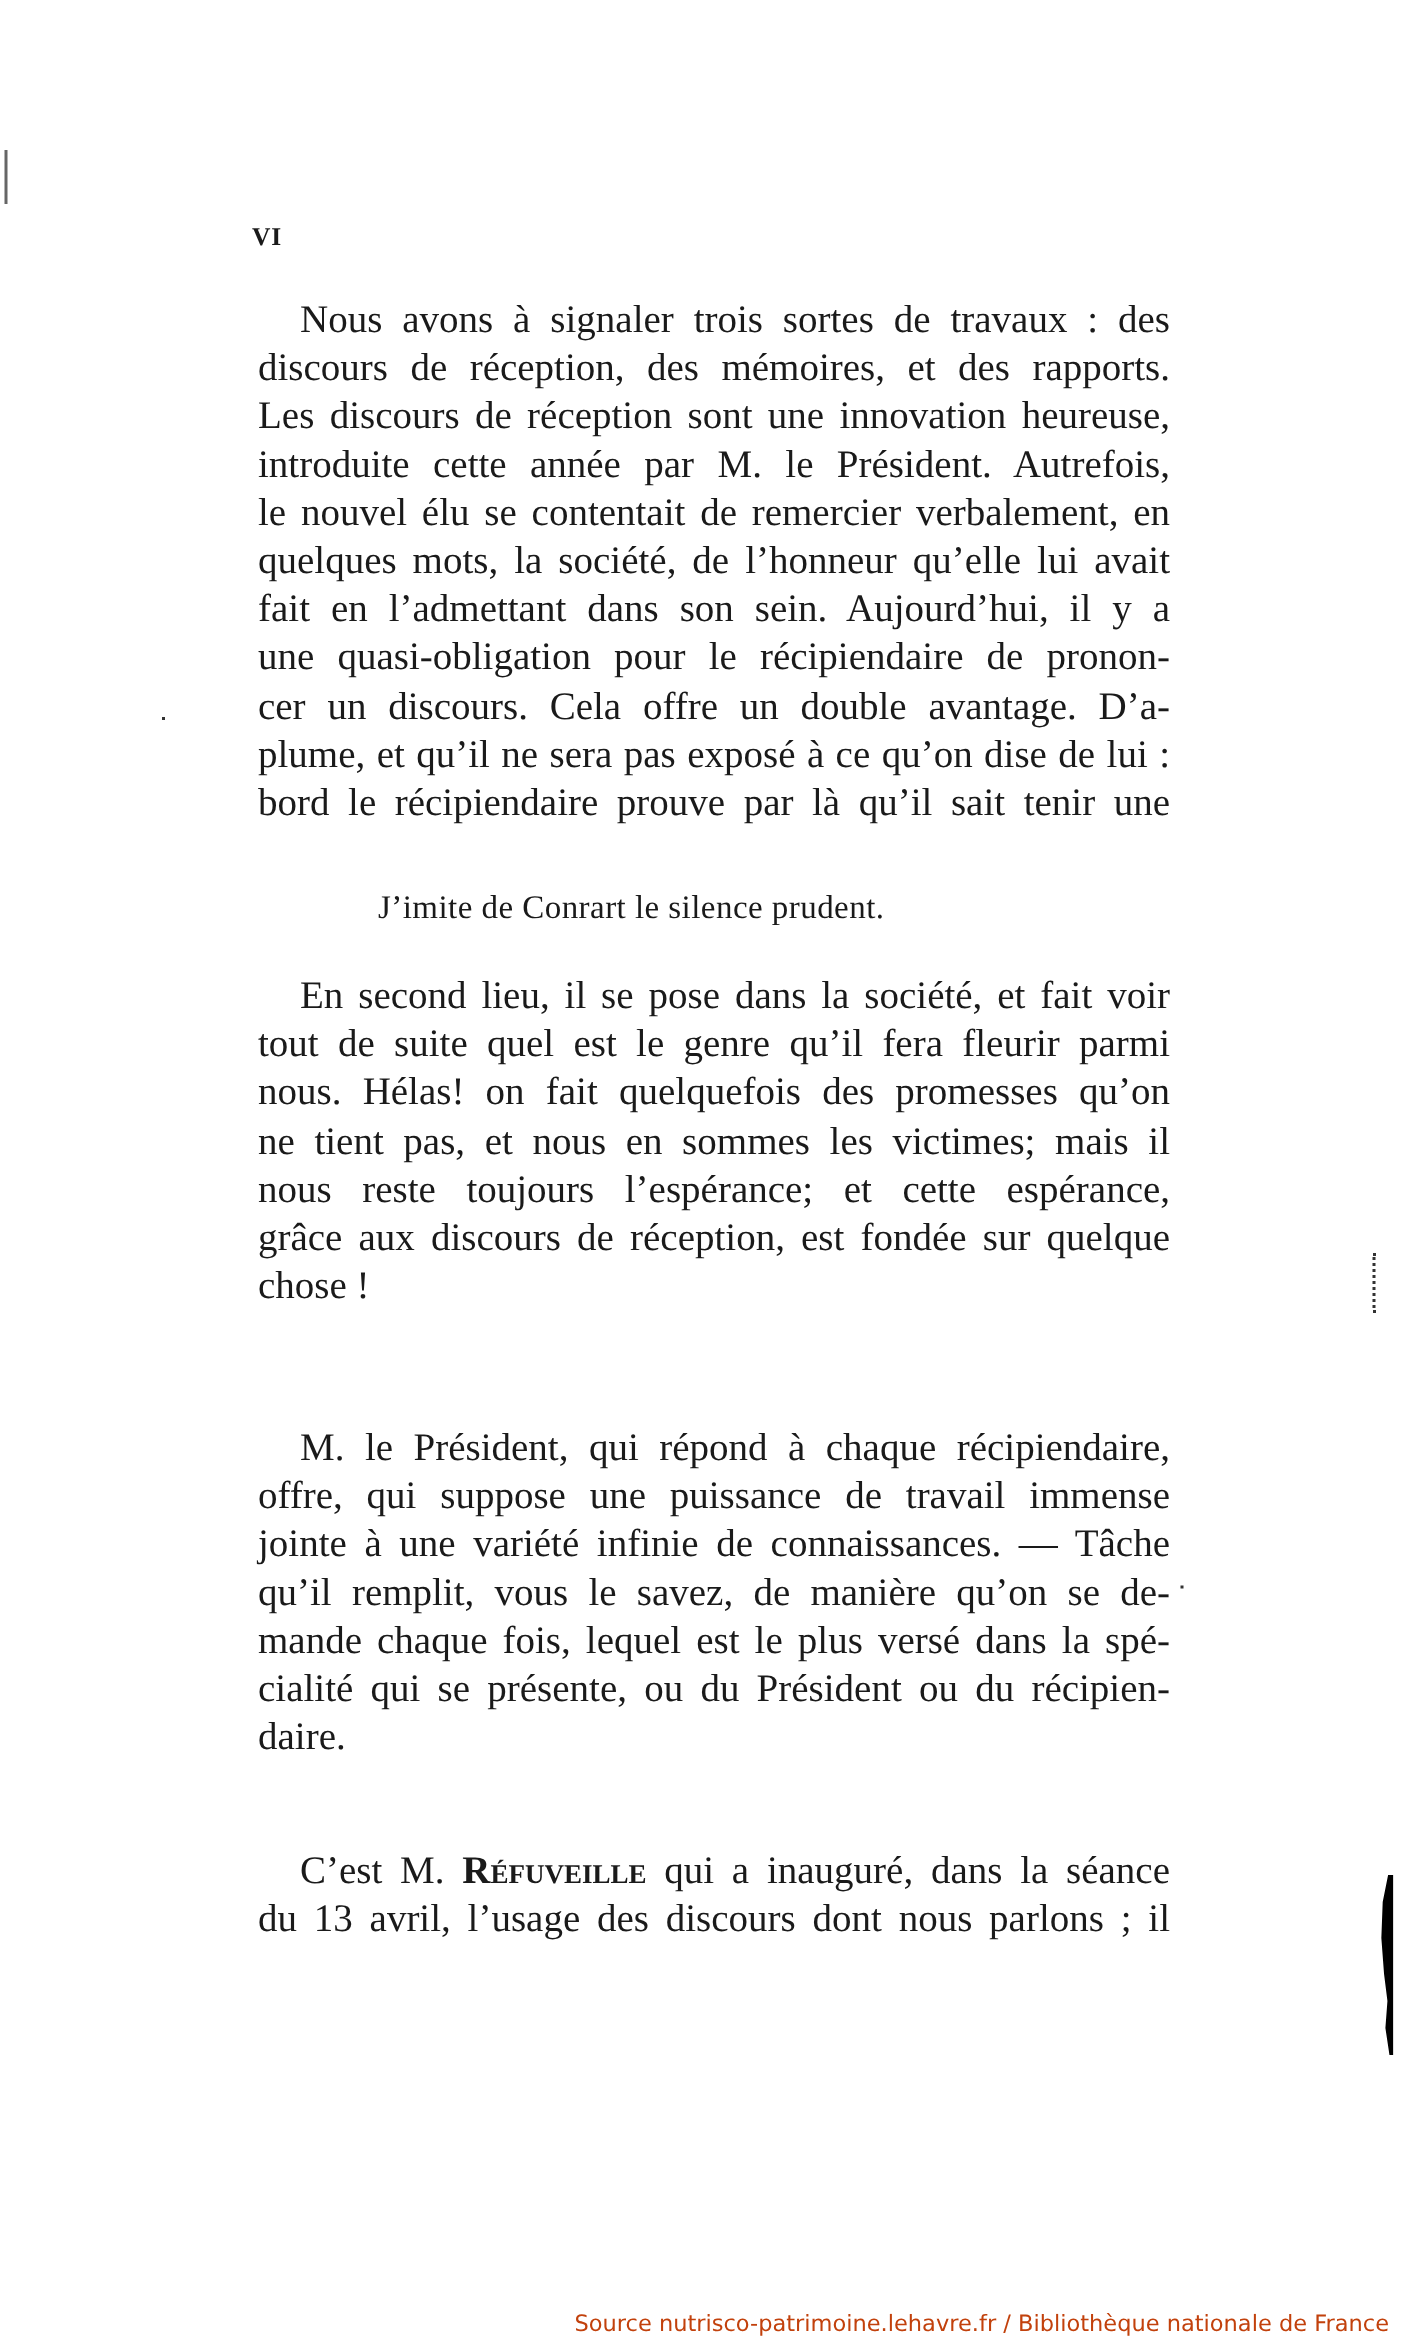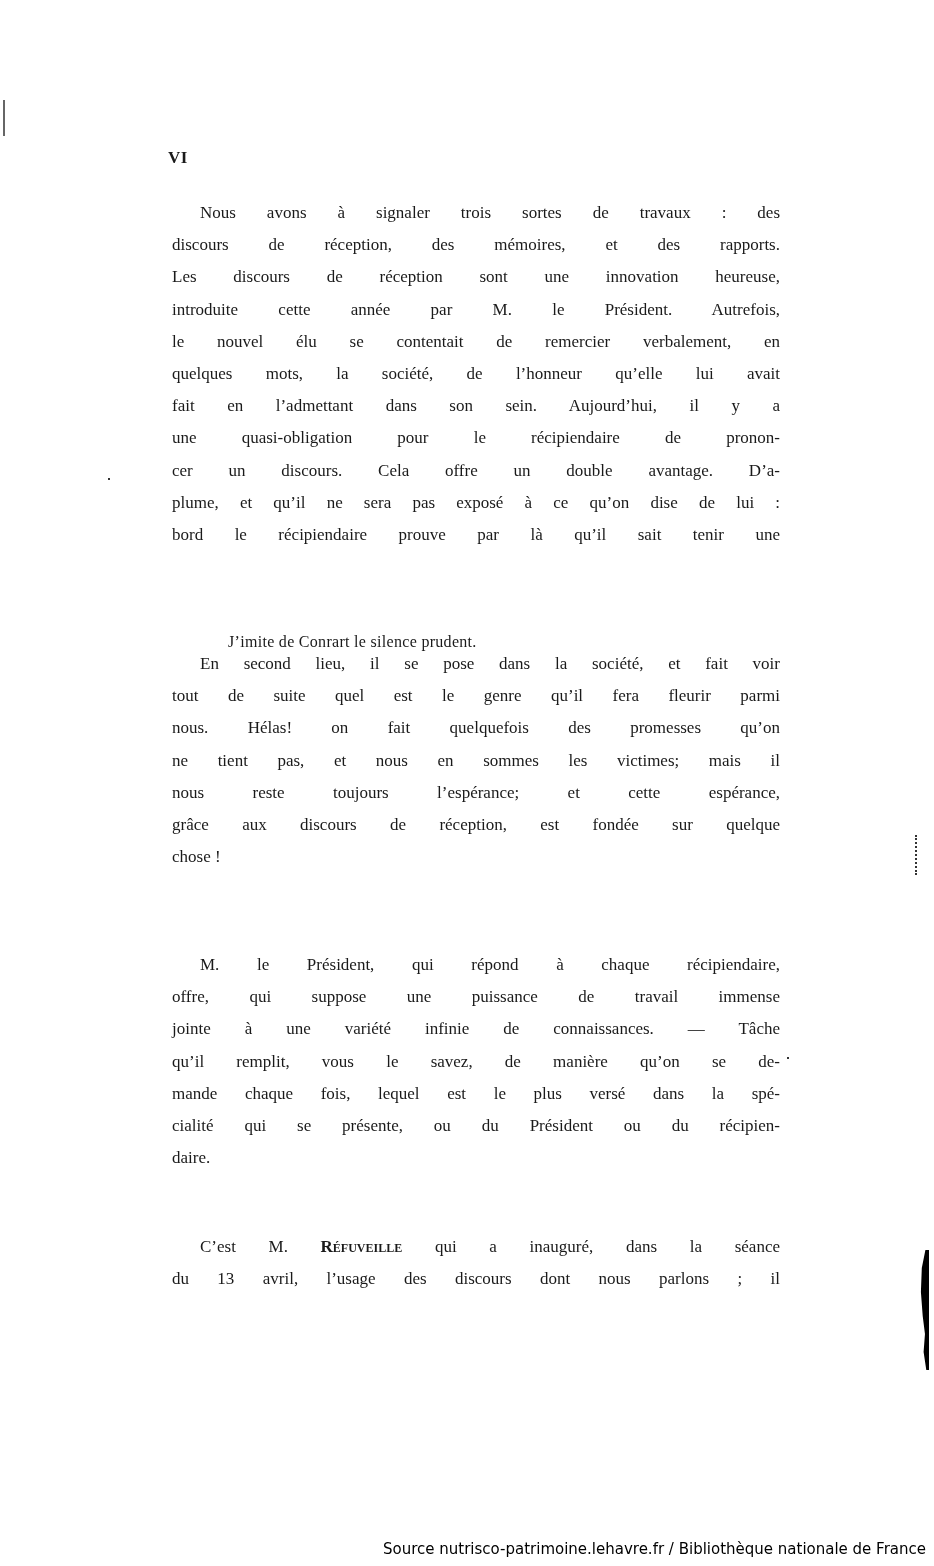--- a/index.html
+++ b/index.html
@@ -20,60 +20,59 @@
       left: 168px;
       top: 148px;
       font-size: 17px;
       font-weight: bold;
       letter-spacing: 0.5px;
     }
     .text-block {
       position: absolute;
       left: 172px;
       width: 608px;
-      font-size: 17px;
+      font-size: 26px;
       line-height: 32.2px;
     }
     .line {
       display: block;
       white-space: nowrap;
       text-align: justify;
       text-align-last: justify;
       height: 32.2px;
     }
     .line.last {
       text-align-last: left;
     }
     .line.indent {
       padding-left: 28px;
     }
     #para-1 { top: 197px; }
     #quote {
       position: absolute;
-      left: 228px;
+      left: 252px;
       top: 592px;
-      font-size: 16px;
+      font-size: 22px;
       letter-spacing: 0.3px;
       white-space: nowrap;
-      margin-top: 41px;
     }
     #para-2 { top: 648px; }
     #para-3 { top: 913px; margin-top: 36px; }
     #para-4 { top: 1215px; margin-top: 16px; }
     .smallcaps {
       font-variant: small-caps;
       font-weight: bold;
     }
     .source-footer {
       position: absolute;
       right: 8px;
       top: 1540px;
       font-family: "DejaVu Sans", sans-serif;
       font-size: 15px;
-      color: #000000;
+      color: #c2410c;
       white-space: nowrap;
     }
     .scan-mark {
       position: absolute;
       background: #222;
     }
     #left-edge-mark {
       left: 3px; top: 100px; width: 2px; height: 36px;
       background: #666;
     }

